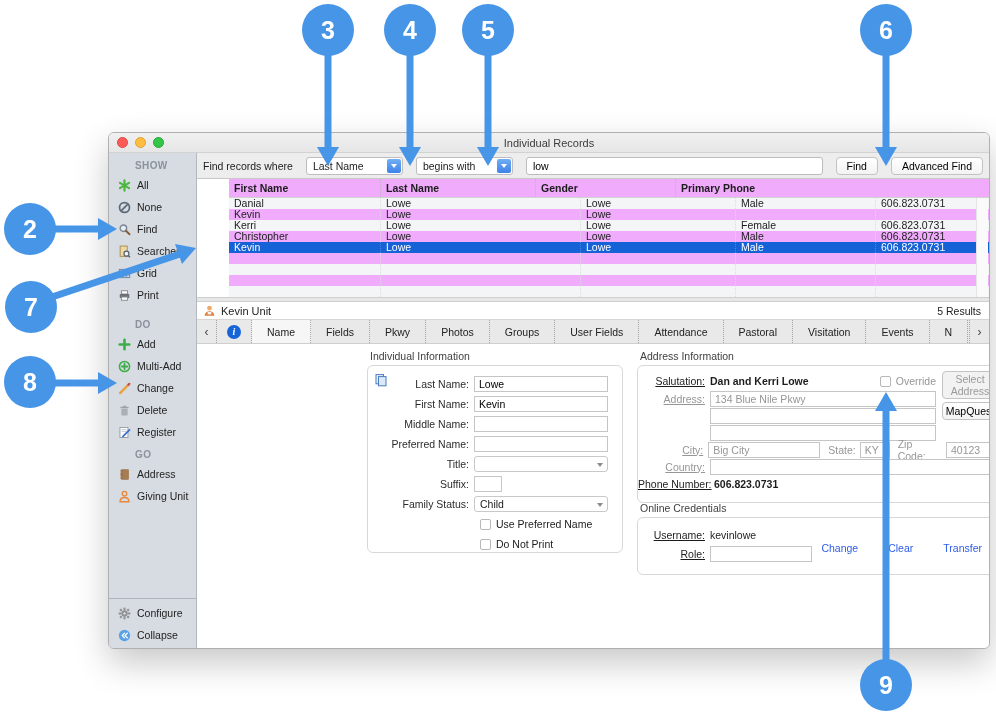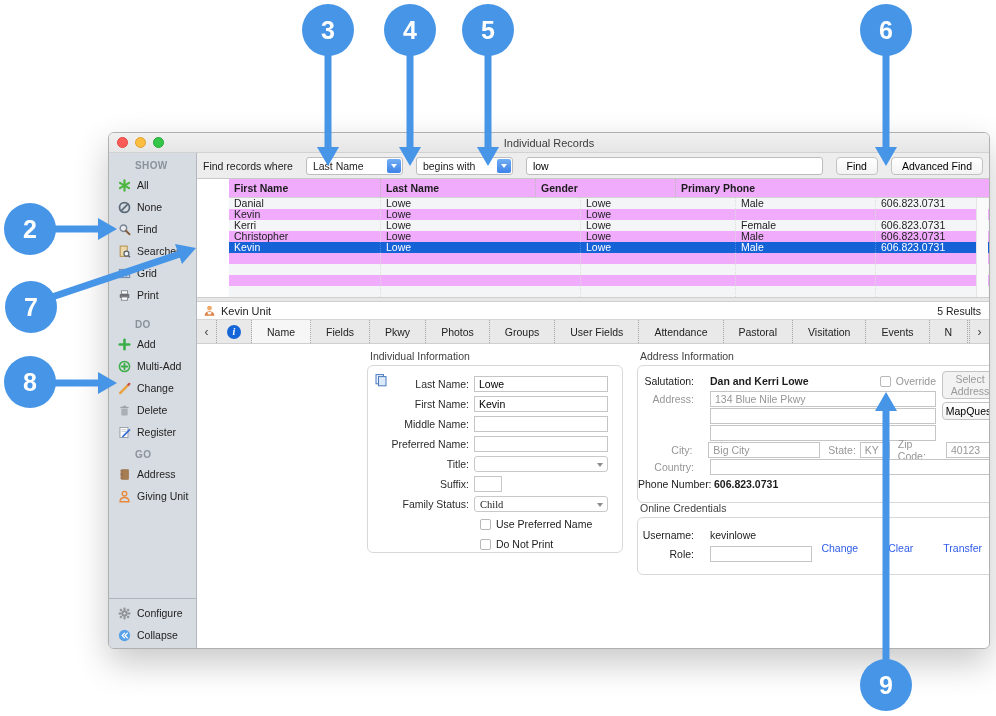--- a/index.html
+++ b/index.html
@@ -90,28 +90,28 @@
   .content { position: absolute; left: 88px; right: 0; top: 211px; bottom: 0; background: #fff; }
 
   
   .group { position: absolute; }
   .group-title { color: #3f3f3f; margin-bottom: 3px; padding-left: 3px; }
   .groupbox { border: 1px solid #d8d8d8; border-radius: 6px; background: #fff; position: relative; }
   .frow { display: flex; align-items: center; height: 20px; }
   .flbl { width: 106px; text-align: right; padding-right: 5px; color: #2c2c2c; white-space: nowrap; }
   .fin { height: 16px; border: 1px solid #c5c5c5; font: inherit; padding: 0 4px; background: #fff; }
   .sel-like { position: relative; height: 16px; border: 1px solid #c9c9c9; border-radius: 3px;
-    background: #fff; display: flex; align-items: center; padding: 0 16px 0 5px; font-family: Liberation Serif, serif; }
+    background: #fff; display: flex; align-items: center; padding: 0 16px 0 5px; }
   .chev-g { position: absolute; right: 4px; top: 6px; width: 0; height: 0;
     border-left: 3.5px solid transparent; border-right: 3.5px solid transparent;
     border-top: 4.5px solid #8c8c8c; }
   .cb { width: 11px; height: 11px; border: 1px solid #b8b8b8; border-radius: 2px;
     background: #fff; flex: 0 0 11px; }
   .dim { color: #969696; }
-  .alabel { width: 72px; text-align: right; padding-right: 16px; white-space: nowrap; }
+  .alabel { width: 72px; text-align: right; padding-right: 5px; white-space: nowrap; text-decoration: underline; }
   .link { color: #2e5ce6; }
 
   
   .overlay { position: absolute; left: 0; top: 0; width: 996px; height: 716px;
     pointer-events: none; z-index: 10; }
   .co { position: absolute; width: 52px; height: 52px; border-radius: 50%;
     background: #4695e7; color: #fff; font-size: 25px; font-weight: bold;
     display: flex; align-items: center; justify-content: center; z-index: 11; }
 </style>
 </head>

